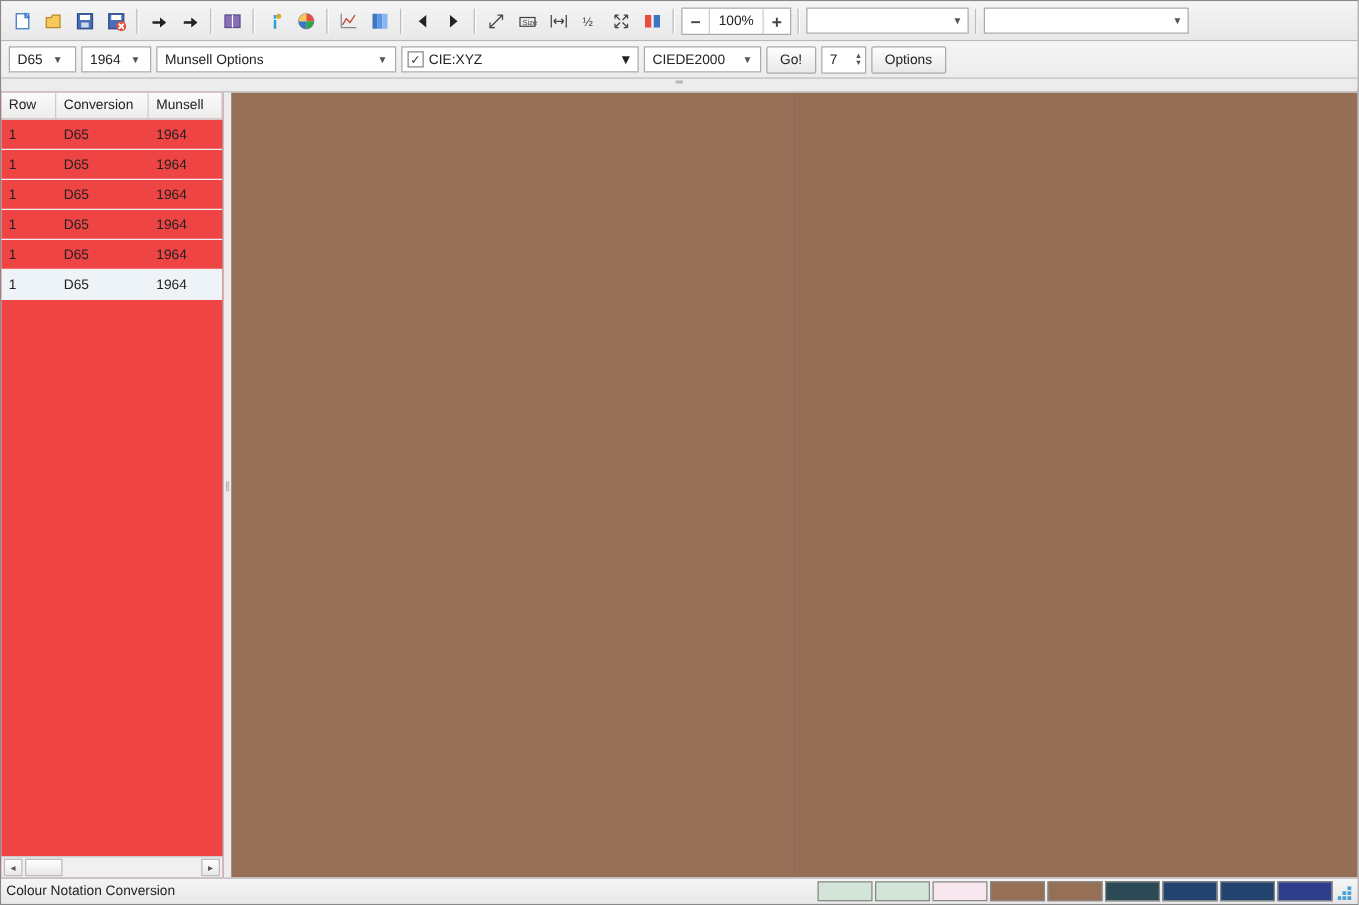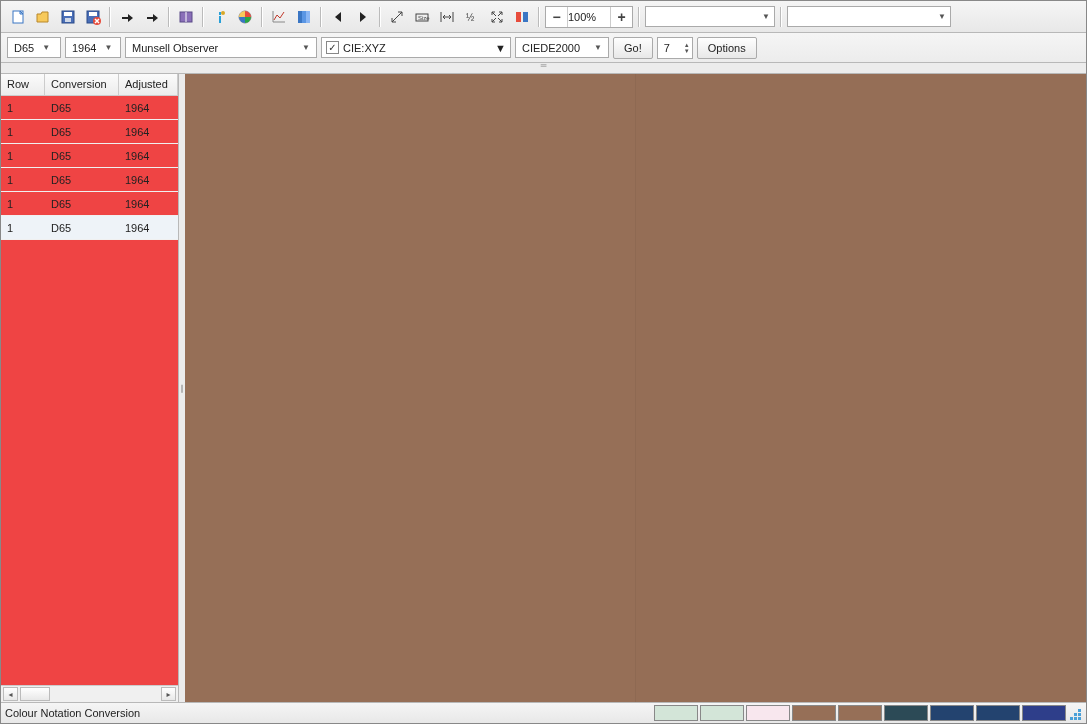--- a/index.html
+++ b/index.html
@@ -13,21 +13,21 @@
 
 
 .toolbar { display: flex; align-items: center; background: linear-gradient(#f5f5f5, #e8e8e8); border-bottom: 1px solid #b8b8b8; padding: 3px 6px; height: 32px; gap: 3px; }
 .tb-btn { width: 22px; height: 22px; border: 1px solid transparent; display: flex; align-items: center; justify-content: center; cursor: pointer; }
 .tb-sep { width: 2px; height: 20px; border-left: 1px solid #bbb; border-right: 1px solid #fff; margin: 0 2px; }
 .tb-combo { height: 21px; border: 1px solid #aaa; background: #fff; display: flex; align-items: center; padding: 0 4px; min-width: 40px; position: relative; }
 .tb-combo .arrow { margin-left: auto; font-size: 8px; color: #555; }
 .zoom-box { display: flex; align-items: center; border: 1px solid #aaa; height: 22px; background: #fff; }
 .zoom-btn { width: 22px; height: 20px; display: flex; align-items: center; justify-content: center; border-right: 1px solid #ccc; cursor: pointer; font-size: 14px; font-weight: bold; color: #444; }
 .zoom-btn:last-child { border-right: none; border-left: 1px solid #ccc; }
-.zoom-val { width: 42px; }
+.zoom-val { width: 42px; text-align: center; }
 
 
 .optbar { display: flex; align-items: center; background: linear-gradient(#f5f5f5, #ececec); border-bottom: 1px solid #b8b8b8; padding: 3px 6px; height: 30px; gap: 4px; }
 .opt-combo { height: 21px; border: 1px solid #aaa; background: #fff; display: flex; align-items: center; padding: 0 6px; position: relative; cursor: pointer; }
 .opt-combo .arrow { margin-left: 8px; font-size: 8px; color: #555; }
 .chk-combo { height: 21px; border: 1px solid #aaa; background: #fff; display: flex; align-items: center; padding: 0 4px; gap: 4px; cursor: pointer; }
 .chk { width: 13px; height: 13px; border: 1px solid #888; background: #fff; display: flex; align-items: center; justify-content: center; font-size: 10px; color: #333; }
 .opt-btn { height: 22px; padding: 0 10px; border: 1px solid #aaa; background: linear-gradient(#fefefe,#e8e8e8); border-radius: 2px; cursor: pointer; display: flex; align-items: center; }
 .spin { height: 22px; border: 1px solid #aaa; background: #fff; display: flex; align-items: center; padding: 0 2px 0 6px; width: 36px; }
 .spin-arrows { display: flex; flex-direction: column; margin-left: auto; font-size: 6px; line-height: 6px; color: #555; }
@@ -215,21 +215,21 @@
   <div class="optbar">
     <div class="opt-combo" style="width:54px">
         <span>D65</span>
         <span class="arrow">▼</span>
       </div>
     <div class="opt-combo" style="width:56px">
         <span>1964</span>
         <span class="arrow">▼</span>
       </div>
     <div class="opt-combo" style="width:192px">
-        <span>Munsell Observer</span>
+        <span>Munsell Options</span>
         <span class="arrow" style="margin-left:auto">▼</span>
       </div>
     <div class="chk-combo" style="width:190px">
       <span class="chk">✓</span>
       <span>CIE:XYZ</span>
         <span class="arrow" style="margin-left:auto">▼</span>
     </div>
     <div class="opt-combo" style="width:94px">
         <span>CIEDE2000</span>
         <span class="arrow" style="margin-left:auto">▼</span>
@@ -245,21 +245,21 @@
     <div class="opt-btn" style="width:60px;justify-content:center">Options</div>
   </div>
 
   <div class="split-handle">═</div>
 
   <div class="main">
     <div class="left-panel">
       <div class="table-head">
         <div class="th th1">Row</div>
         <div class="th th2">Conversion</div>
-        <div class="th th3">Adjusted</div>
+        <div class="th th3">Munsell</div>
       </div>
       <div class="table-body" id="table-body">
           <div class="tr">
             <div class="td td1">1</div>
             <div class="td td2">D65</div>
             <div class="td td3">1964</div>
           </div>
           <div class="tr">
             <div class="td td1">1</div>
             <div class="td td2">D65</div>

